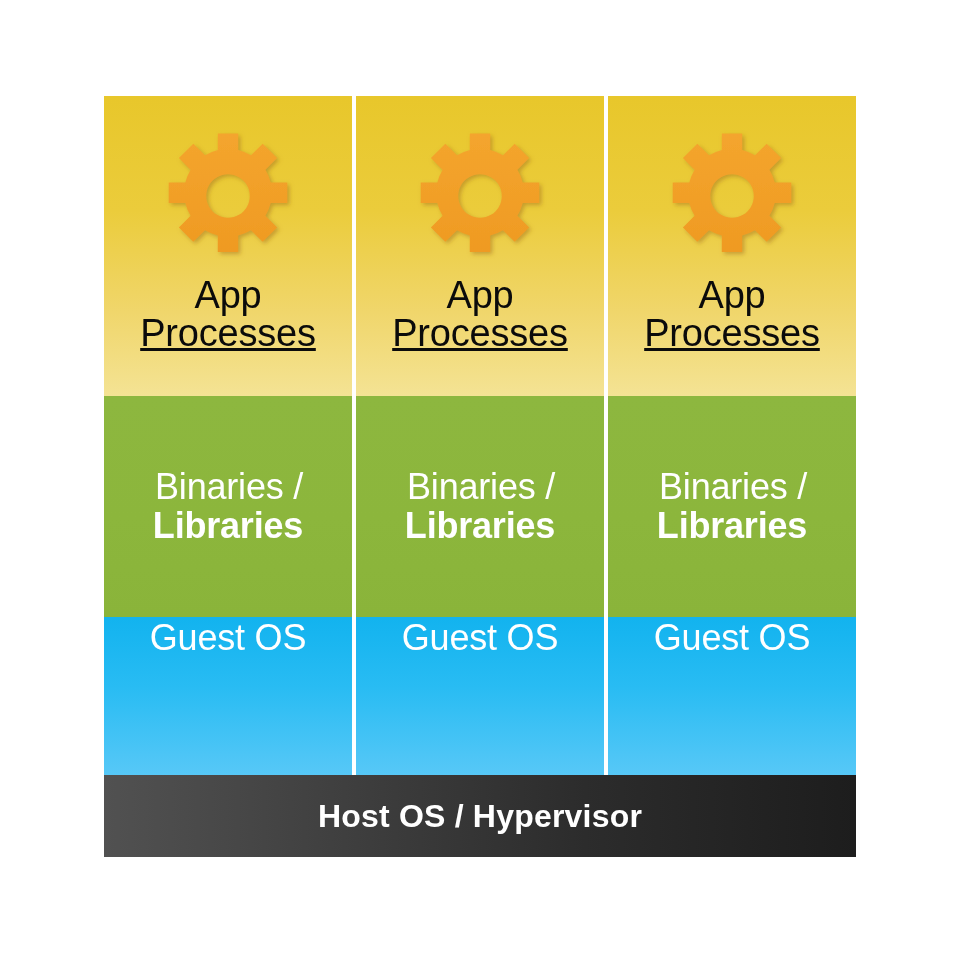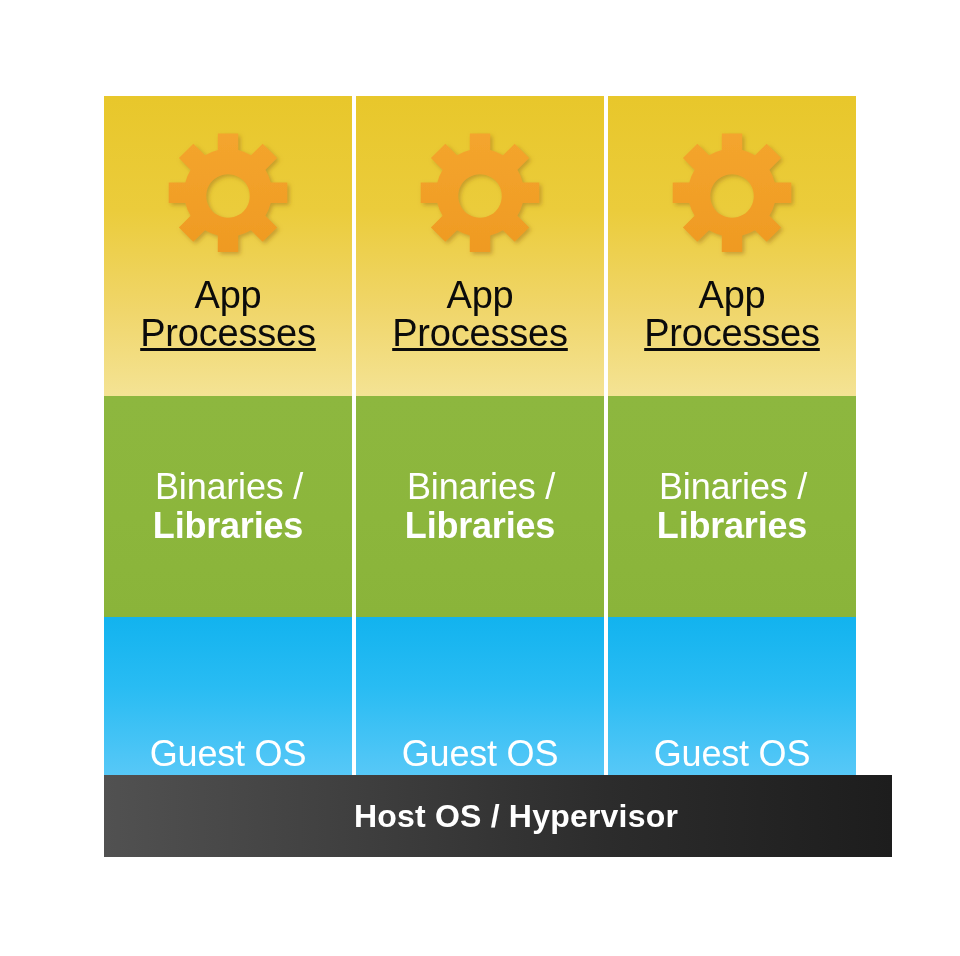--- a/index.html
+++ b/index.html
@@ -93,21 +93,21 @@
     font-weight: 400;
     letter-spacing: -0.2px;
   }
   .bin-label .l2 { display: block; font-weight: bold; }
 
   
   .cell-guest {
     height: 158px;
     background: linear-gradient(to bottom, #12b3ef 0%, #29bcf3 45%, #57c8f7 100%);
     display: flex;
-    align-items: flex-end;
+    align-items: flex-start;
     justify-content: center;
   }
   .guest-label {
     font-size: 36px;
     color: #ffffff;
     text-align: center;
     font-weight: 400;
     letter-spacing: -0.2px;
   }
 
@@ -115,21 +115,20 @@
   .host-bar {
     position: absolute;
     left: 0;
     top: 679px;
     width: 752px;
     height: 82px;
     background: linear-gradient(to right, #515151 0%, #3f3f3f 32%, #2c2c2c 64%, #1d1d1d 100%);
     display: flex;
     align-items: center;
     justify-content: center;
-    padding-left: 36px;
   }
   .host-label {
     font-size: 32px;
     font-weight: bold;
     color: #ffffff;
     letter-spacing: 0.2px;
   }
 </style>
 </head>
 <body>

